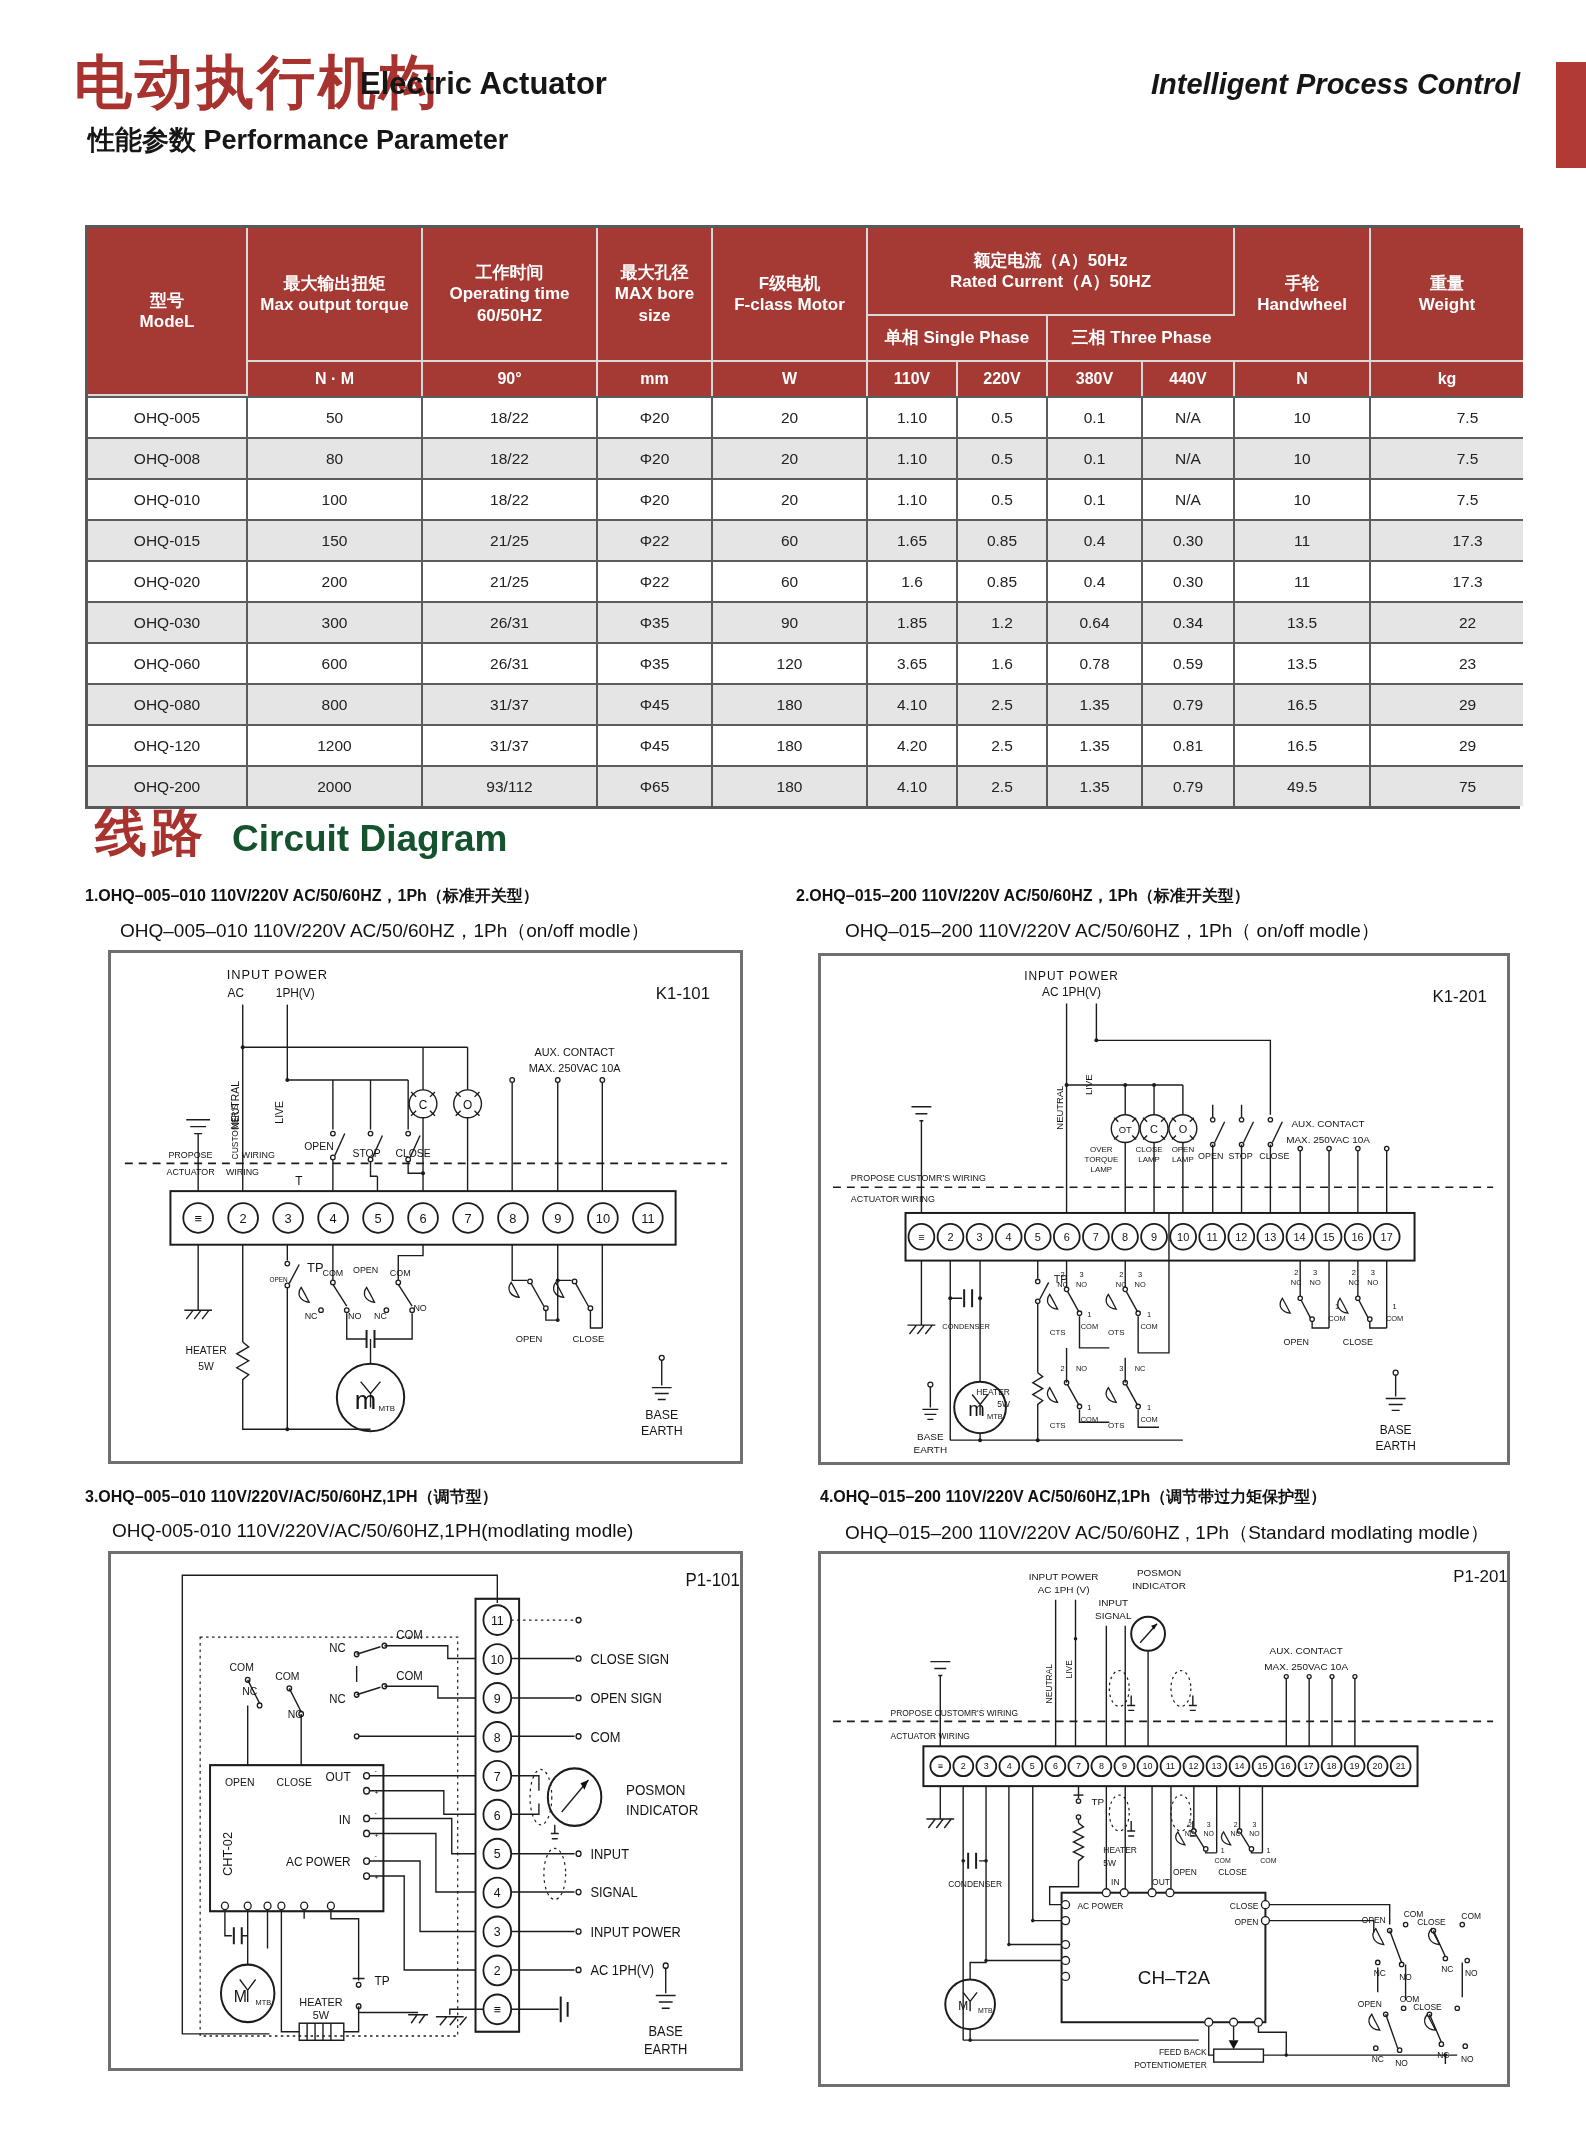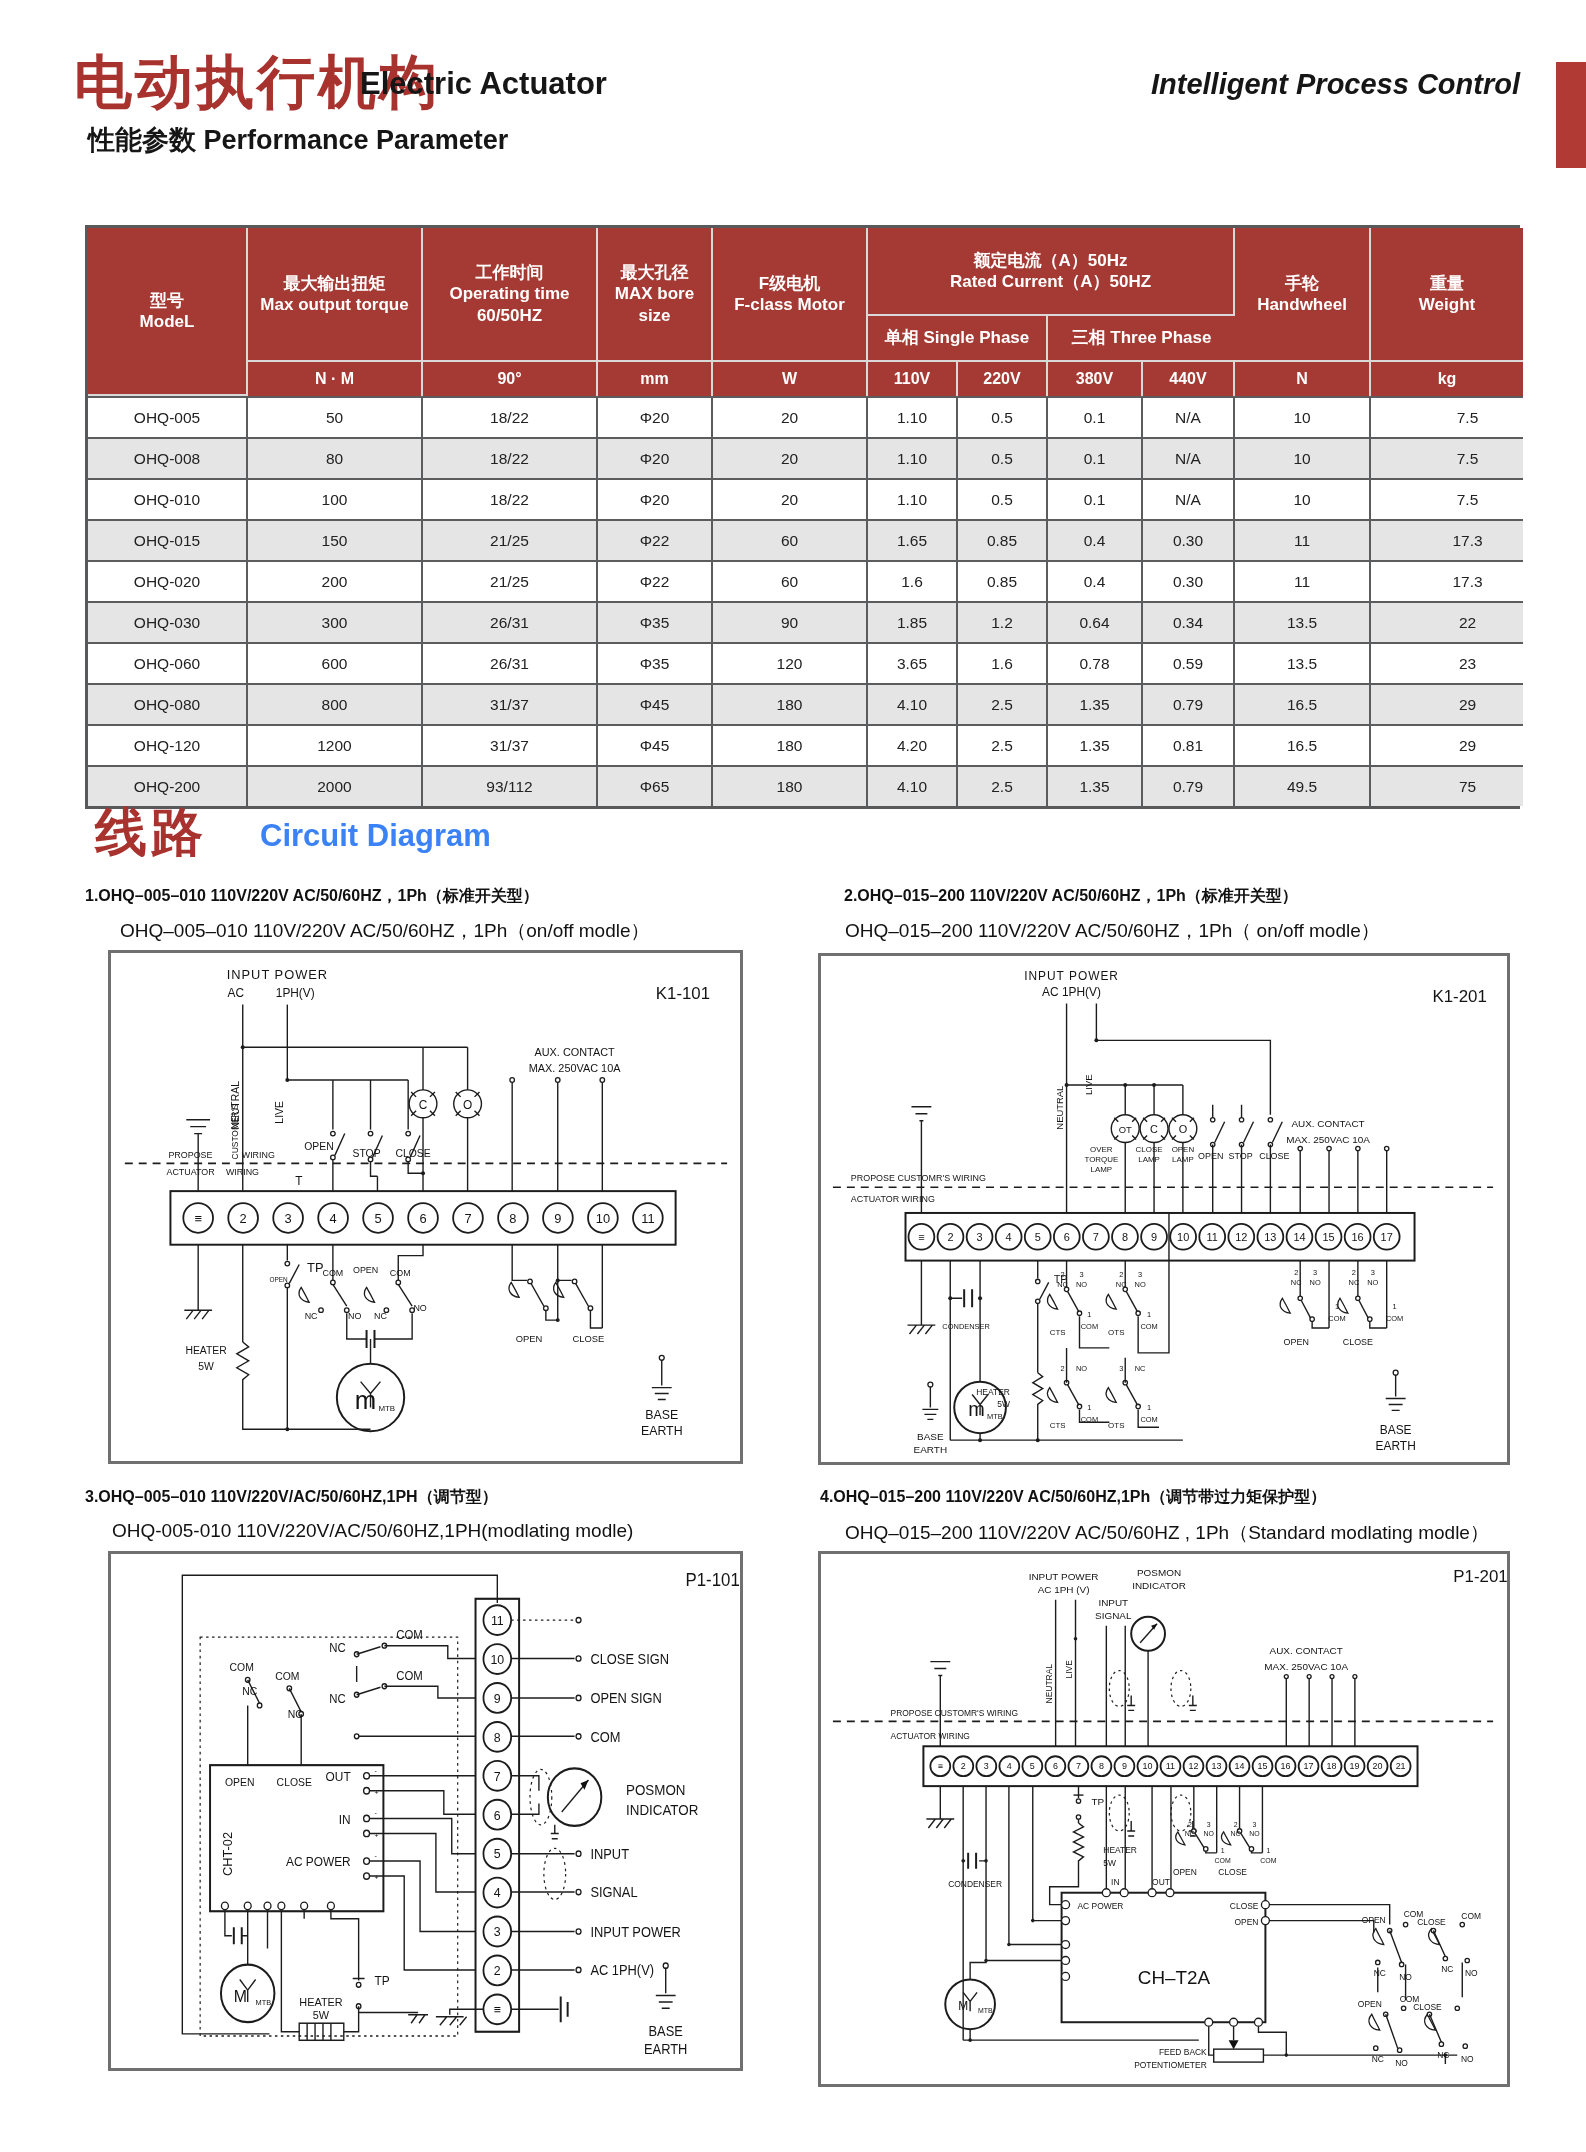--- a/index.html
+++ b/index.html
@@ -20,21 +20,21 @@
   .ptable th:last-child{border-right:none;}
   .ptable tr.units th{font-size:16px;height:34px;border-bottom:none;}
   .ptable thead tr.h1 th{height:86px;}
   .ptable thead tr.h2 th{height:44px;}
   .ptable td{background:#fff;font-size:15.5px;color:#222;text-align:center;height:39px;
              border-right:2px solid #5A5C5E;border-top:2.5px solid #5A5C5E;padding:0 2px;}
   .ptable td:last-child{border-right:none;padding-left:43px;}
   .ptable tr.alt td{background:#e5e5e5;}
   
   .sec2-zh{left:95px;top:798px;font-size:52px;font-weight:700;color:#A8322D;letter-spacing:4px;}
-  .sec2-en{left:232px;top:818px;font-size:31px;font-weight:700;color:#3b82f6;margin-left:28px;}
+  .sec2-en{left:232px;top:818px;font-size:37px;font-weight:700;color:#14532d;}
   .dtitle{font-size:16px;font-weight:700;color:#111;white-space:nowrap;}
   .dsub{font-size:19px;color:#111;white-space:nowrap;}
   .diagbox{border:3px solid #707070;background:#fff;box-sizing:border-box;}
   
   svg text{font-family:"Liberation Sans",sans-serif;fill:#141414;}
   .w{stroke:#1c1c1c;stroke-width:1.4;fill:none;}
   .w2{stroke:#1c1c1c;stroke-width:2;fill:none;}
   .dsh{stroke:#1c1c1c;stroke-width:1.6;fill:none;stroke-dasharray:8 6;}
   .dot{stroke:#1c1c1c;stroke-width:1.2;fill:none;stroke-dasharray:2.5 3.5;}
   .term{fill:#fff;stroke:#1c1c1c;stroke-width:1.8;}
@@ -244,21 +244,21 @@
         </tbody>
     </table>
   </div>
 
   <div class="abs sec2-zh">线路</div>
   <div class="abs sec2-en">Circuit Diagram</div>
 
   <div class="abs dtitle" style="left:85px;top:886px;">
     <span>1.</span><span>OHQ–005–010 110V/220V AC/50/60HZ，1Ph（标准开关型）</span></div>
   <div class="abs dsub" style="left:120px;top:918px;">OHQ–005–010 110V/220V AC/50/60HZ，1Ph（on/off modle）</div>
-  <div class="abs dtitle" style="left:844px;top:886px;">
+  <div class="abs dtitle" style="left:796px;top:886px;">
     <span>2.</span><span>OHQ–015–200 110V/220V AC/50/60HZ，1Ph（标准开关型）</span></div>
   <div class="abs dsub" style="left:845px;top:918px;">OHQ–015–200 110V/220V AC/50/60HZ，1Ph（ on/off modle）</div>
 
   <div class="abs diagbox" style="left:108px;top:950px;width:635px;height:514px;">
   <svg width="100%" height="100%" viewBox="0 0 635 512" preserveAspectRatio="none">
     <g>
       <path class="w" d="M133,52 V240"></path>
           <path class="w" d="M178,52 V128"></path>
       <path class="w" d="M178,128 H300"></path>
           <path class="w" d="M133,95 H360"></path>

